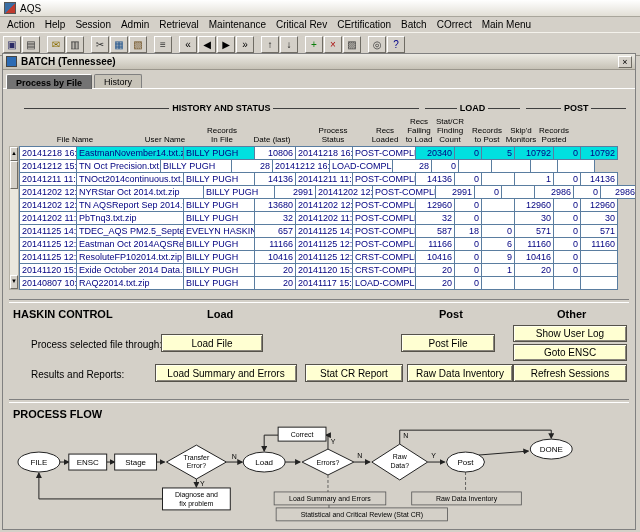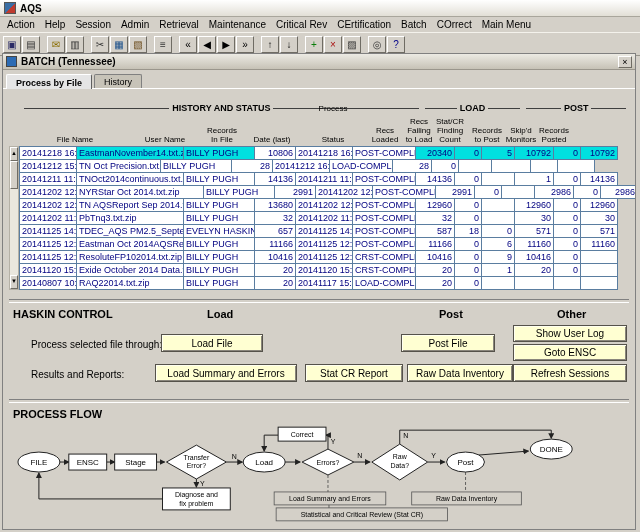--- a/index.html
+++ b/index.html
@@ -1,21 +1,21 @@
 <!DOCTYPE html>
 <html><head>
 <meta charset="utf-8">
 <style>
   html,body{margin:0;padding:0;}
   body{width:640px;height:532px;overflow:hidden;background:#d4d0c8;
        font-family:"Liberation Sans",sans-serif;color:#000;}
   
   .titlebar{height:16px;display:flex;align-items:center;gap:4px;padding:0 4px;
     background:linear-gradient(#ffffff,#e2dfd6);border-bottom:1px solid #a9a69c;
-    font-size:10px;font-weight:bold;}
+    font-size:10px;font-weight:normal;}
   .app-ico{width:10px;height:10px;display:inline-block;border:1px solid #555;
     background:linear-gradient(135deg,#3a6ea5 55%,#bf3b2f 55%);}
   .menubar{height:15px;display:flex;align-items:center;font-size:10px;
     background:#d4d0c8;padding-left:2px;border-bottom:1px solid #f4f2ec;}
   .mi{padding:1px 5px;white-space:nowrap;}
   .toolbar{height:20px;display:flex;align-items:center;gap:1px;padding:1px 3px;
     background:#d4d0c8;border-bottom:1px solid #96938a;}
   .tb{width:18px;height:17px;font-size:10px;line-height:15px;text-align:center;
     background:#d4d0c8;border:1px solid;border-color:#fff #6f6c64 #6f6c64 #fff;padding:0;cursor:default;}
   .tb.gap{margin-left:6px;}
@@ -27,21 +27,21 @@
     background:linear-gradient(#eceae3,#c6c2b6);border-bottom:1px solid #9a968c;
     font-size:10px;font-weight:bold;}
   .c-ico{width:9px;height:9px;background:#2d6cb4;border:1px solid #444;display:inline-block;}
   .cbtns{margin-left:auto;display:flex;gap:1px;}
   .cbtn{width:14px;height:12px;font-size:9px;line-height:10px;padding:0;
     background:#d4d0c8;border:1px solid;border-color:#fff #6f6c64 #6f6c64 #fff;}
   .tabstrip{height:18px;display:flex;align-items:flex-end;padding-left:3px;
     background:#d4d0c8;border-bottom:1px solid #fff;}
   .tab{font-size:9px;padding:2px 9px 1px;border:1px solid #808080;border-bottom:none;
     background:#c7c3b8;margin-right:2px;border-radius:2px 2px 0 0;}
-  .tab.active{background:#e5e5e5;font-weight:bold;padding-top:3px;position:relative;top:1px;
+  .tab.active{background:#737373;font-weight:bold;padding-top:3px;position:relative;top:1px;
     border-color:#fff #606060 #d4d0c8 #fff;}
   .content{position:relative;padding:0 6px;overflow:hidden;height:444px;}
   
   .grp-row{display:flex;padding-left:12px;margin-top:14px;}
   .grp{display:flex;align-items:center;gap:3px;font-size:9px;font-weight:bold;box-sizing:border-box;padding:0 3px;}
   .hline{flex:1;height:1px;background:#3f3f3f;}
   .gtxt{white-space:nowrap;}
   .hdr-row{display:flex;padding-left:12px;margin-top:2px;}
   .hcell{display:flex;flex-direction:column;justify-content:flex-end;align-items:center;
     font-size:8px;line-height:9px;height:30px;text-align:center;box-sizing:border-box;padding-bottom:1px;}
@@ -158,21 +158,21 @@
         <div class="hcell" style="width: 72px;">
           <div>User Name</div>
         </div>
         <div class="hcell" style="width: 42px;">
           <div>Records</div>
           <div>In File</div>
         </div>
         <div class="hcell" style="width: 58px;">
           <div>Date (last)</div>
         </div>
-        <div class="hcell" style="width: 64px; gap: 22px;">
+        <div class="hcell" style="width: 64px;">
           <div>Process</div>
           <div>Status</div>
         </div>
         <div class="hcell" style="width: 40px;">
           <div>Recs</div>
           <div>Loaded</div>
         </div>
         <div class="hcell" style="width: 28px;">
           <div>Recs</div>
           <div>Failing</div>

